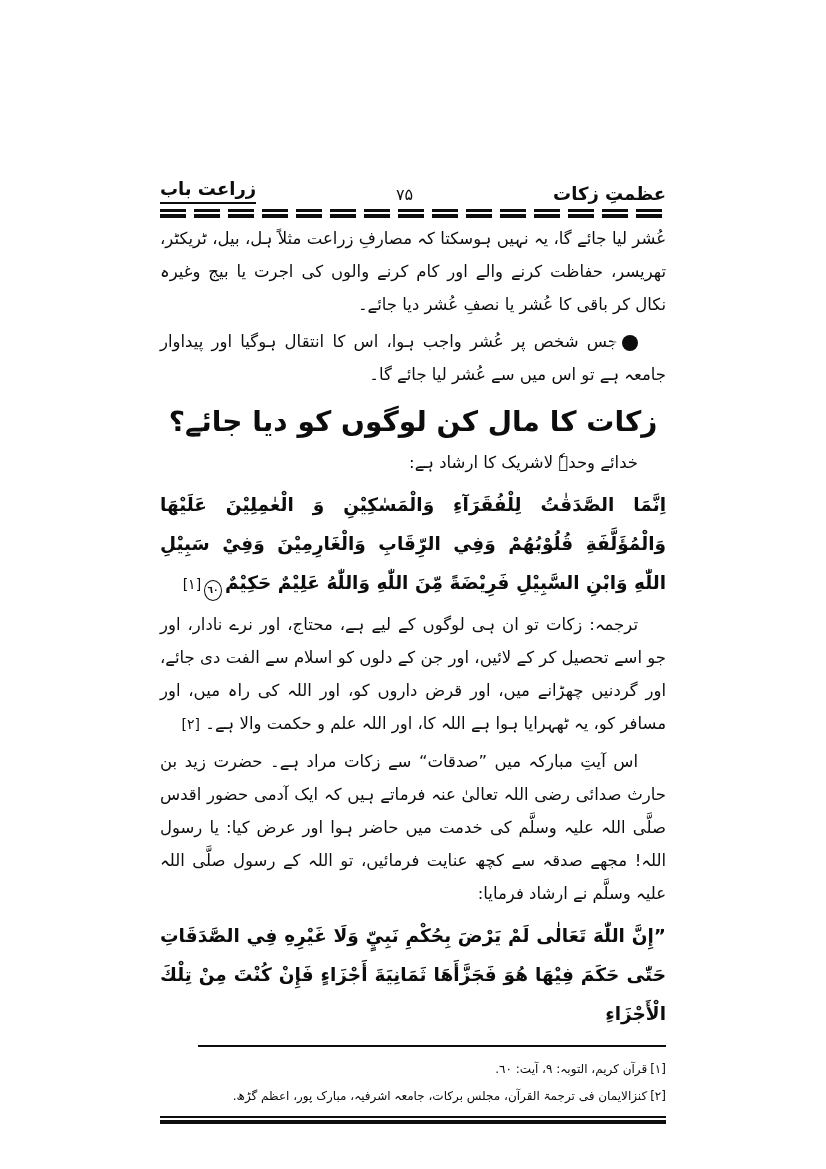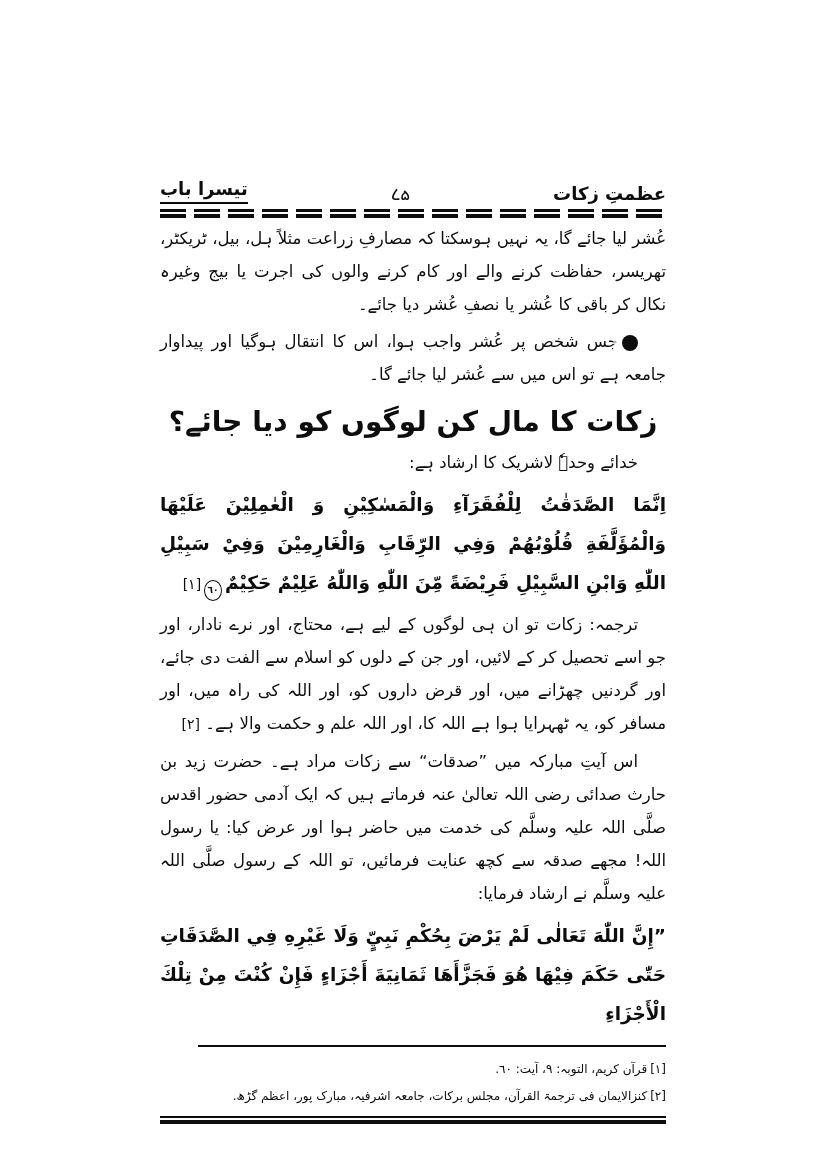--- a/index.html
+++ b/index.html
@@ -20,21 +20,21 @@
 
   
   .header {
     display: flex;
     align-items: flex-end;
     justify-content: space-between;
     font-weight: bold;
     font-size: 18px;
   }
   .header .chapter { border-bottom: 2px solid #0d0d0d; padding-bottom: 3px; }
-  .header .pageno { font-size: 16px; font-weight: normal; letter-spacing: 1px; font-family: Liberation Serif, serif; }
+  .header .pageno { font-size: 16px; font-weight: normal; letter-spacing: 1px; }
   .dashed-rule {
     margin-top: 5px;
     height: 9px;
     background: repeating-linear-gradient(90deg, #0d0d0d 0 26px, #ffffff 26px 34px);
     position: relative;
   }
   .dashed-rule::after {
     content: "";
     position: absolute; left: 0; right: 0; top: 3px; height: 2px;
     background: #ffffff;
@@ -107,21 +107,21 @@
 </style>
 </head>
 <body>
 
 <div class="page">
   <div class="content">
 
     <div class="header">
       <div class="title">عظمتِ زکات</div>
       <div class="pageno">۷۵</div>
-      <div class="chapter">تیسرا باب</div>
+      <div class="chapter">زراعت باب</div>
     </div>
     <div class="dashed-rule"></div>
 
     <p class="urdu">عُشر لیا جائے گا، یہ نہیں ہوسکتا کہ مصارفِ زراعت مثلاً ہل، بیل، ٹریکٹر، تھریسر، حفاظت کرنے والے اور کام کرنے والوں کی اجرت یا بیج وغیرہ نکال کر باقی کا عُشر یا نصفِ عُشر دیا جائے۔</p>
 
     <p class="urdu indent"><span class="bullet">✳</span><span>جس شخص پر عُشر واجب ہوا، اس کا انتقال ہوگیا اور پیداوار جامعہ ہے تو اس میں سے عُشر لیا جائے گا۔</span></p>
 
     <h2 class="section-heading">زکات کا مال کن لوگوں کو دیا جائے؟</h2>
 
     <p class="urdu indent">خدائے وحدہٗ لاشریک کا ارشاد ہے:</p>

